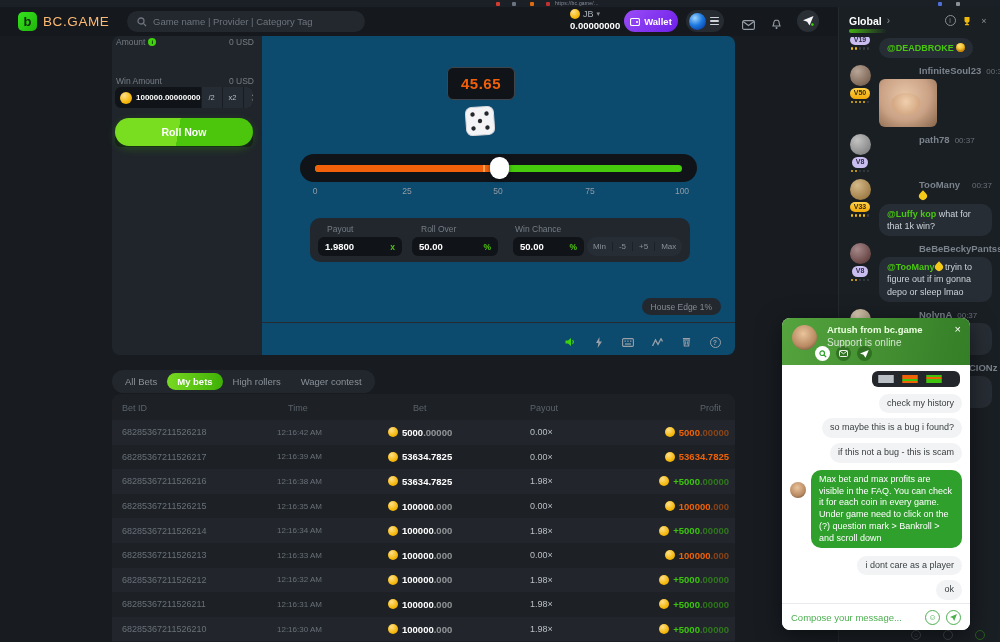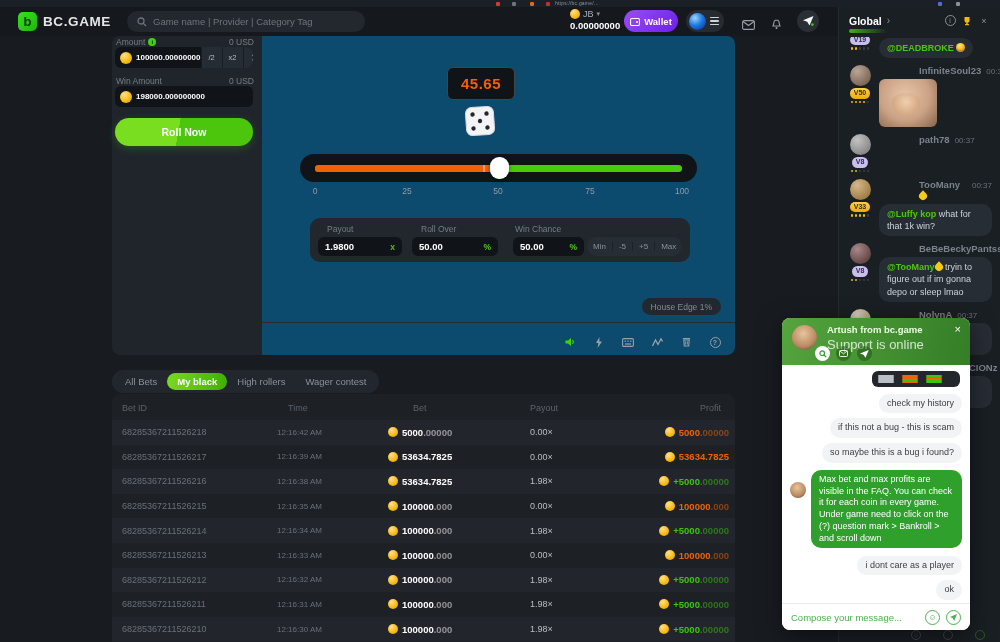--- a/index.html
+++ b/index.html
@@ -10,21 +10,21 @@
   
   .browser{left:0;top:0;width:1000px;height:7px;background:#1b1f26;}
   .browser .url{position:absolute;left:555px;top:0;font-size:5px;color:#8b93a0;letter-spacing:.2px;}
   .bdot{position:absolute;top:2px;width:4px;height:4px;border-radius:1px;}
 
   
   .navbar{left:0;top:7px;width:838px;height:29px;background:#15191e;}
   .logo{position:absolute;left:18px;top:5px;display:flex;align-items:center;gap:6px;}
   .logo-ico{width:19px;height:19px;border-radius:5px;background:linear-gradient(135deg,#35e41c,#1fb50c);
             display:flex;align-items:center;justify-content:center;color:#0c2a05;font-weight:bold;font-size:13px;}
-  .logo-txt{color:#e5e5e5;font-weight:bold;font-size:13.5px;letter-spacing:.6px;}
+  .logo-txt{color:#fdba74;font-weight:normal;font-size:13.5px;letter-spacing:.6px;}
   .search{position:absolute;left:127px;top:4px;width:238px;height:21px;border-radius:11px;background:#23282f;
           display:flex;align-items:center;gap:6px;padding:0 10px;box-sizing:border-box;}
   .search span{font-size:9.5px;color:#6d747d;}
   .balance{position:absolute;left:570px;top:2px;font-size:9px;color:#aab1b9;}
   .balance .row1{display:flex;align-items:center;gap:3px;}
   .balance .amt{color:#fff;font-weight:bold;font-size:9.5px;margin-top:1px;}
   .wallet{position:absolute;left:624px;top:3px;width:54px;height:22px;border-radius:11px;
           background:linear-gradient(135deg,#9b4df7,#6d1fe8);display:flex;align-items:center;justify-content:center;gap:4px;
           color:#fff;font-weight:bold;font-size:9.5px;}
   .avpill{position:absolute;left:686px;top:3px;width:38px;height:22px;border-radius:12px;background:#262b31;
@@ -73,21 +73,21 @@
          background:linear-gradient(135deg,#ffe160,#f5c githubd);background:#f5c918;transform:rotate(45deg);}
   .chat-input-hint{position:absolute;left:0;bottom:2px;width:100%;height:10px;display:flex;gap:22px;padding-left:72px;box-sizing:border-box;opacity:.35;}
   .hint-dot{width:8px;height:8px;border-radius:50%;border:1px solid #8a9096;color:#8a9096;font-size:6px;line-height:8px;text-align:center;}
 
   
   .bet-panel{left:112px;top:36px;width:150px;height:319px;background:#20252b;border-radius:8px 0 0 8px;}
   .bp-row{position:absolute;left:4px;right:8px;display:flex;align-items:center;font-size:8.5px;color:#757d85;}
   .bp-row .grow{flex:1;}
   .ginfo{width:8px;height:8px;border-radius:50%;background:#3fd30c;color:#0c2a05;font-size:6px;line-height:8px;text-align:center;font-weight:bold;margin-left:3px;}
   .bp-input{position:absolute;left:3px;width:138px;height:21px;background:#101418;border-radius:6px;
-            display:flex;align-items:center;padding-left:5px;box-sizing:border-box;overflow:hidden;}
+            display:flex;align-items:center;padding-left:5px;box-sizing:border-box;overflow:hidden;margin-top:40px;}
   .coin{border-radius:50%;background:radial-gradient(circle at 35% 30%,#ffe08a,#f5b80c 60%,#d99a06);flex-shrink:0;}
   .coin.c12{width:12px;height:12px;}
   .coin.c11{width:10px;height:10px;}
   .bp-val{color:#fff;font-weight:bold;font-size:8px;margin-left:4px;white-space:nowrap;}
   .bp-btns{margin-left:auto;display:flex;height:100%;}
   .bp-btn{width:20px;height:100%;background:#262c33;border-left:1px solid #191d23;color:#b9bfc6;font-size:7.5px;
           display:flex;align-items:center;justify-content:center;}
   .bp-step{flex-direction:column;gap:1px;font-size:5px;line-height:1;color:#8a9199;}
   .roll{position:absolute;left:3px;top:82px;width:138px;height:28px;border-radius:16px;
         background:linear-gradient(100deg,#79dd20 46%,#4cc50d 46%);display:flex;align-items:center;justify-content:center;
@@ -141,21 +141,21 @@
   .p-win{color:#3ec40f;}
   .p-loss{color:#ef6206;}
 
   
   .support{left:782px;top:318px;width:188px;height:312px;background:#fff;border-radius:8px;overflow:hidden;
            box-shadow:0 6px 24px rgba(0,0,0,.5);z-index:30;}
   .sp-head{position:absolute;left:0;top:0;width:100%;height:47px;background:linear-gradient(100deg,#55a43e,#347e27);}
   .sp-avatar{position:absolute;left:10px;top:7px;width:25px;height:25px;border-radius:50%;
              background:radial-gradient(circle at 45% 35%,#e9c49c,#b98a62 60%,#5c4430 95%);}
   .sp-name{position:absolute;left:45px;top:6px;font-size:9.5px;font-weight:bold;color:#eaffdf;}
-  .sp-status{position:absolute;left:45px;top:19px;font-size:13px;color:rgba(255,255,255,.78);}
+  .sp-status{position:absolute;left:45px;top:19px;font-size:10px;color:rgba(255,255,255,.78);}
   .sp-close{position:absolute;right:9px;top:5px;color:#fff;font-size:11px;}
   .sp-circles{position:absolute;left:33px;top:28px;display:flex;gap:6px;}
   .sp-circ{width:15px;height:15px;border-radius:50%;display:flex;align-items:center;justify-content:center;}
   .sp-circ.white{background:#fff;}
   .sp-circ.green{background:rgba(20,70,12,.45);}
   .sp-body{position:absolute;left:0;top:47px;width:100%;bottom:27px;padding:4px 8px;box-sizing:border-box;
            display:flex;flex-direction:column;overflow:hidden;}
   .sp-img{align-self:flex-end;width:88px;height:38px;background:#23272c;border-radius:6px;margin:2px 2px 4px 0;
           padding:4px 6px;box-sizing:border-box;display:flex;flex-direction:column;justify-content:space-between;}
   .sp-img .r{display:flex;gap:8px;}
@@ -506,21 +506,21 @@
           </svg>
       </span>
       <span class="gico">
           <span class="help-c">?</span>
         </span>
     </div>
   </div>
 
   <div class="abs tabs" id="tabs">
       <span class="tab">All Bets</span>
-      <span class="tab active">My black</span>
+      <span class="tab active">My bets</span>
       <span class="tab">High rollers</span>
       <span class="tab">Wager contest</span>
     </div>
 
   <div class="abs table">
     <div class="thead">
       <span style="left:10px">Bet ID</span>
       <span style="left:176px">Time</span>
       <span style="left:301px">Bet</span>
       <span style="left:418px">Payout</span>
@@ -690,22 +690,22 @@
             <span class="b" style="background: rgb(62, 196, 15);"></span>
             <span class="b" style="background: rgb(62, 196, 15);"></span>
           </div>
           <div class="r">
             <span class="b" style="background: rgb(185, 191, 197);"></span>
             <span class="b" style="background: rgb(239, 98, 6);"></span>
             <span class="b" style="background: rgb(62, 196, 15);"></span>
           </div>
         </div>
         <div class="bub user">check my history</div>
+        <div class="bub user">so maybe this is a bug i found?</div>
         <div class="bub user">if this not a bug - this is scam</div>
-        <div class="bub user">so maybe this is a bug i found?</div>
         <div class="agent-row">
           <div class="agent-av"></div>
           <div class="bub agent">Max bet and max profits are visible in the FAQ. You can check it for each coin in every game. Under game need to click on the (?) question mark &gt; Bankroll &gt; and scroll down</div>
         </div>
         <div class="bub user">i dont care as a player</div>
         <div class="bub user">ok</div>
       </div>
     <div class="sp-compose">
       <span class="sp-ph">Compose your message...</span>
       <span class="sp-cbtn">☺</span>

